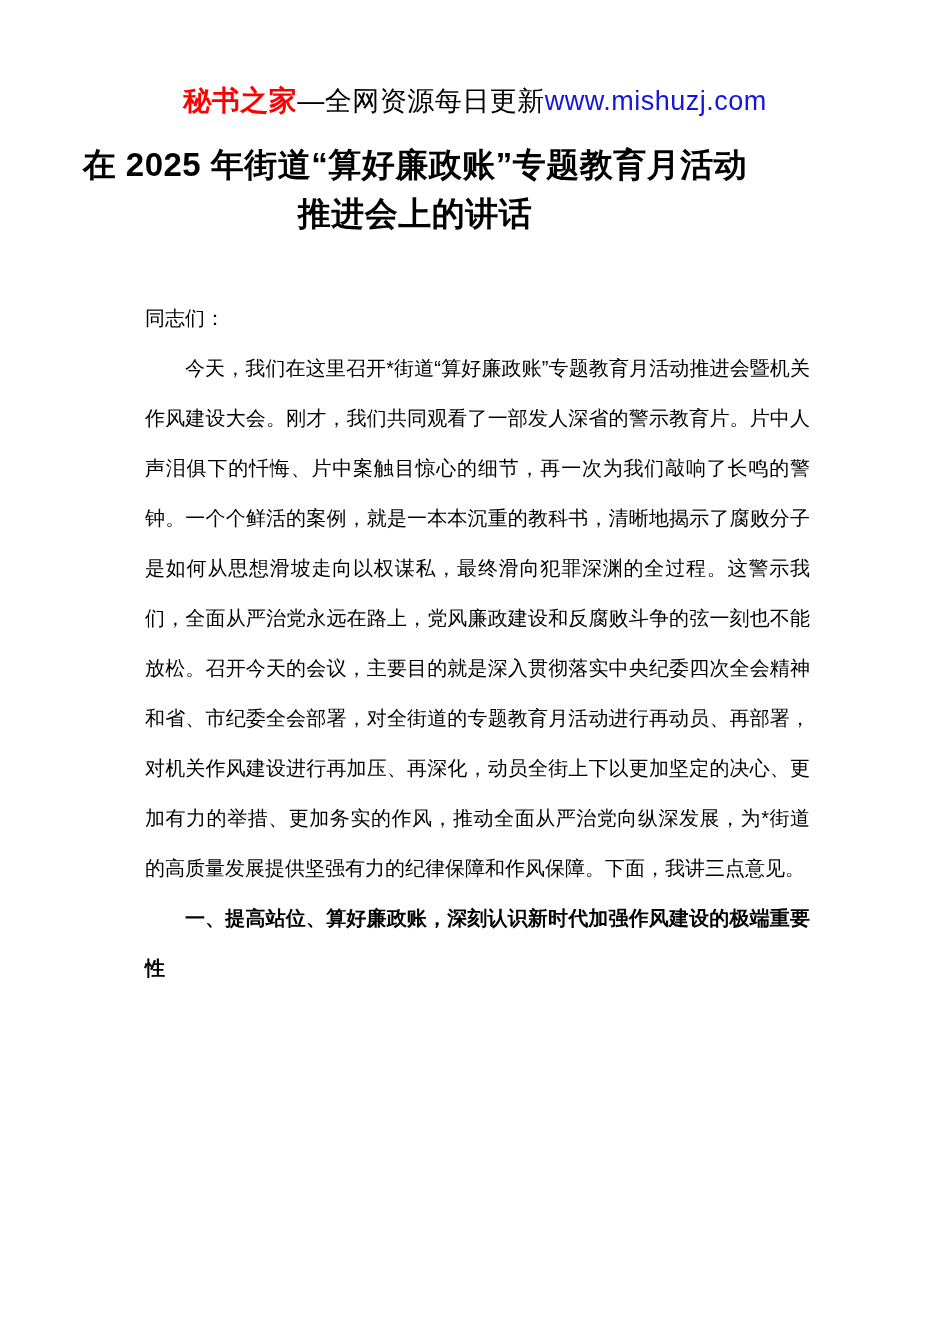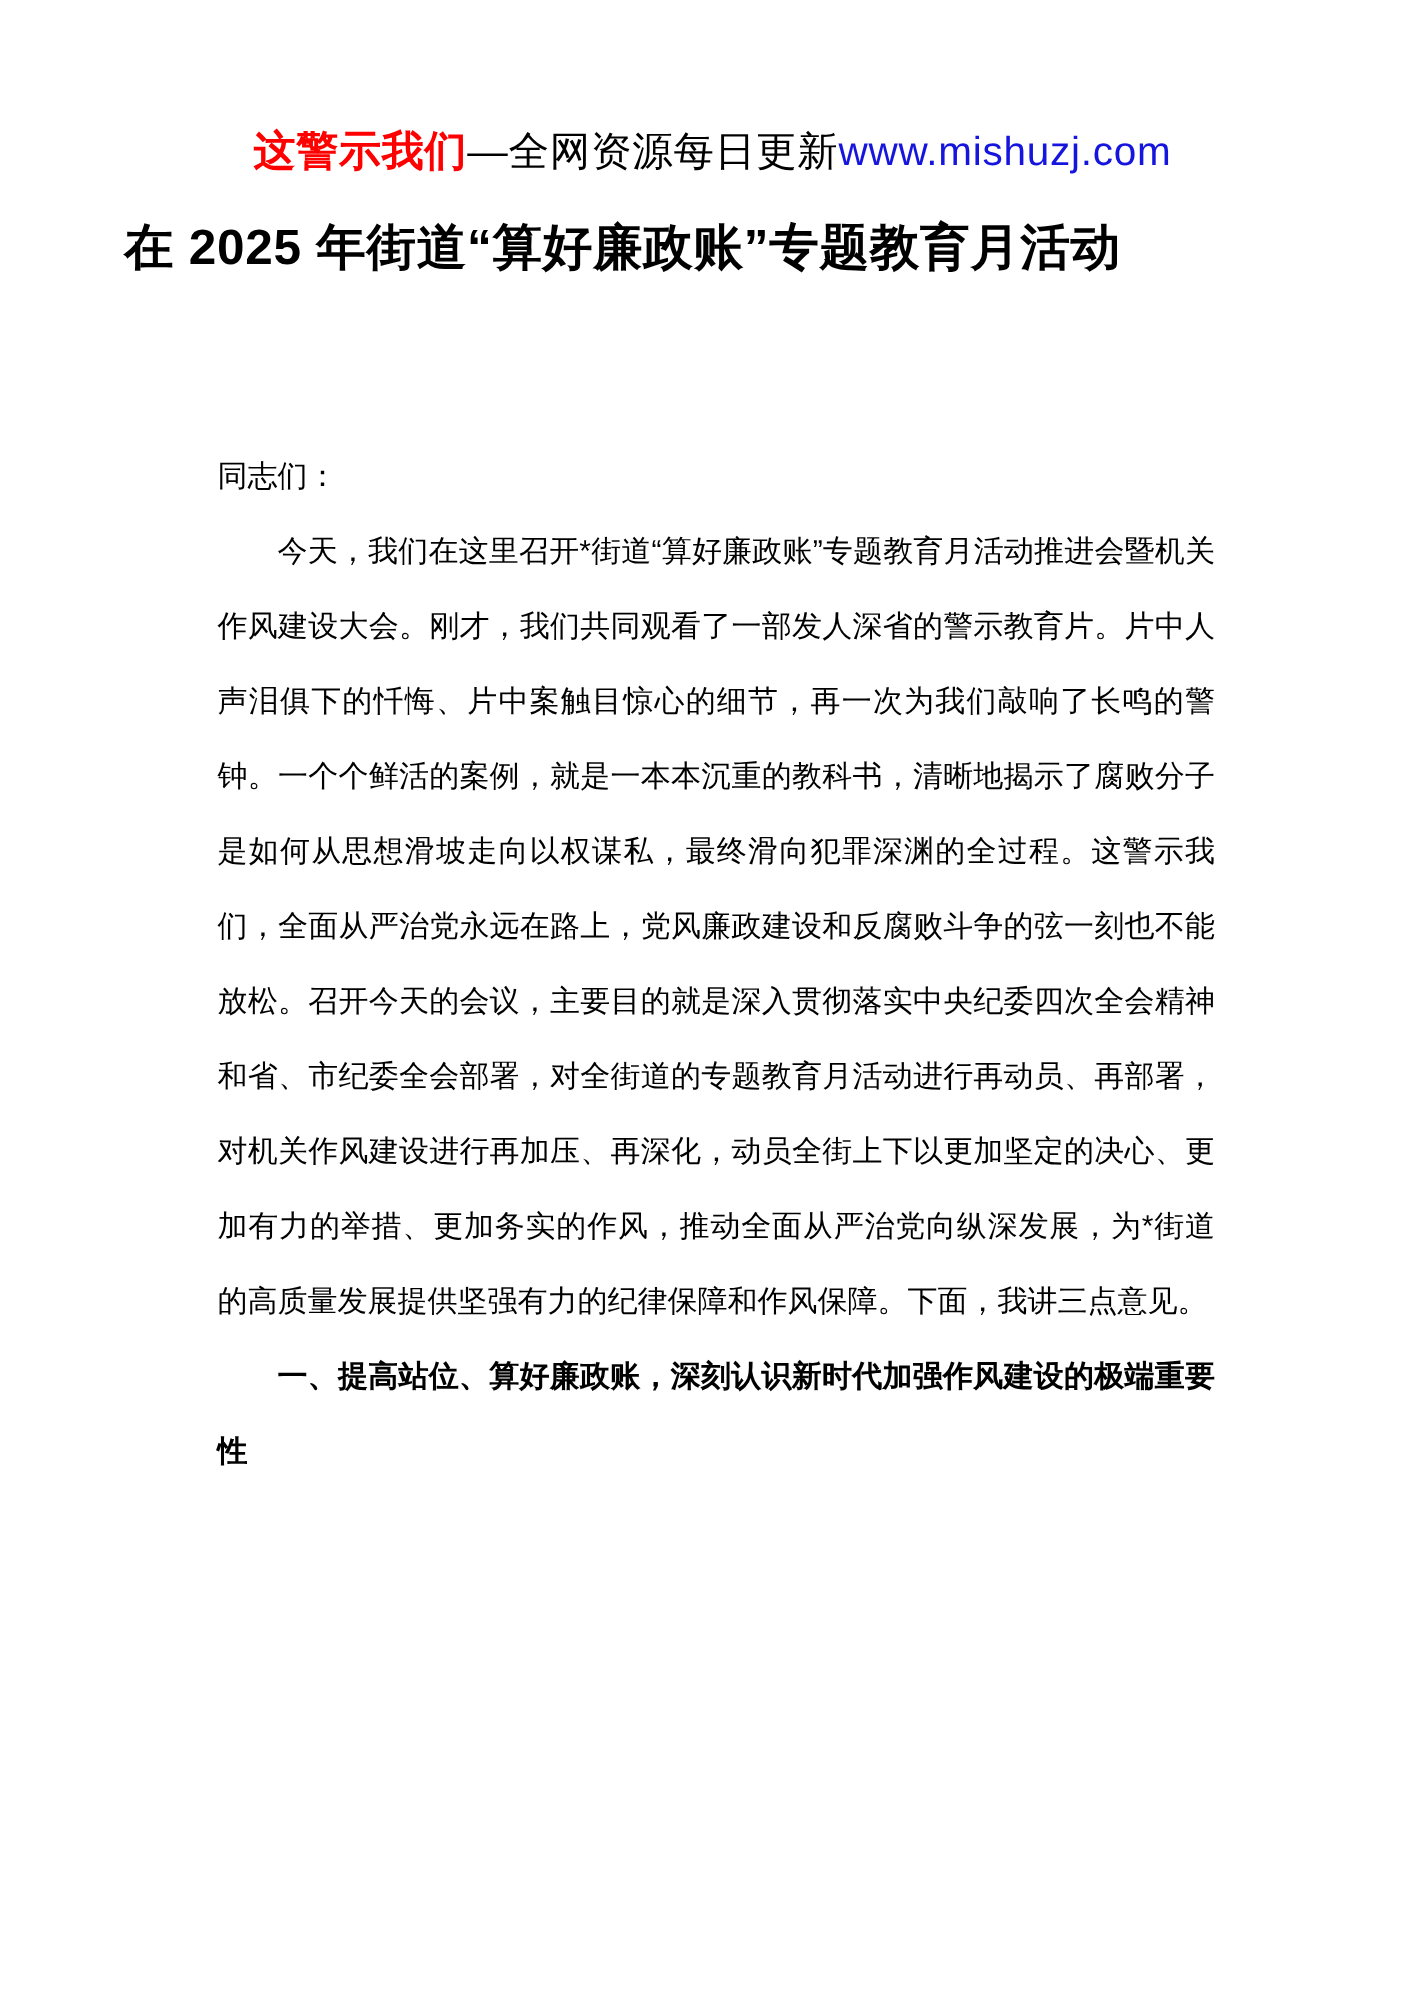--- a/index.html
+++ b/index.html
@@ -76,25 +76,26 @@
   .para-bold {
     font-weight: 700;
   }
 </style>
 </head>
 <body>
 
 <div class="page">
 
   <div class="site-header">
-    <span class="site-name" style="color: rgb(255, 0, 0);">这警示我们</span><span class="site-dash">—</span><span class="site-tagline">全网资源每日更新</span><span class="site-url" style="color: rgb(21, 21, 221);">www.mishuzj.com</span>
+    <span class="site-name" style="color: rgb(255, 0, 0);">秘书之家</span><span class="site-dash">—</span><span class="site-tagline">全网资源每日更新</span><span class="site-url" style="color: rgb(21, 21, 221);">www.mishuzj.com</span>
   </div>
 
   <h1 class="doc-title">
     <span class="title-line">在 2025 年街道“算好廉政账”专题教育月活动</span>
+    <span class="title-line">推进会上的讲话</span>
   </h1>
 
   <div class="doc-body">
     <p class="para-salutation">同志们：</p>
     <p class="para-indent">今天，我们在这里召开*街道“算好廉政账”专题教育月活动推进会暨机关作风建设大会。刚才，我们共同观看了一部发人深省的警示教育片。片中人声泪俱下的忏悔、片中案触目惊心的细节，再一次为我们敲响了长鸣的警钟。一个个鲜活的案例，就是一本本沉重的教科书，清晰地揭示了腐败分子是如何从思想滑坡走向以权谋私，最终滑向犯罪深渊的全过程。这警示我们，全面从严治党永远在路上，党风廉政建设和反腐败斗争的弦一刻也不能放松。召开今天的会议，主要目的就是深入贯彻落实中央纪委四次全会精神和省、市纪委全会部署，对全街道的专题教育月活动进行再动员、再部署，对机关作风建设进行再加压、再深化，动员全街上下以更加坚定的决心、更加有力的举措、更加务实的作风，推动全面从严治党向纵深发展，为*街道的高质量发展提供坚强有力的纪律保障和作风保障。下面，我讲三点意见。</p>
     <p class="para-indent para-bold">一、提高站位、算好廉政账，深刻认识新时代加强作风建设的极端重要性</p>
   </div>
 
 </div>
 

